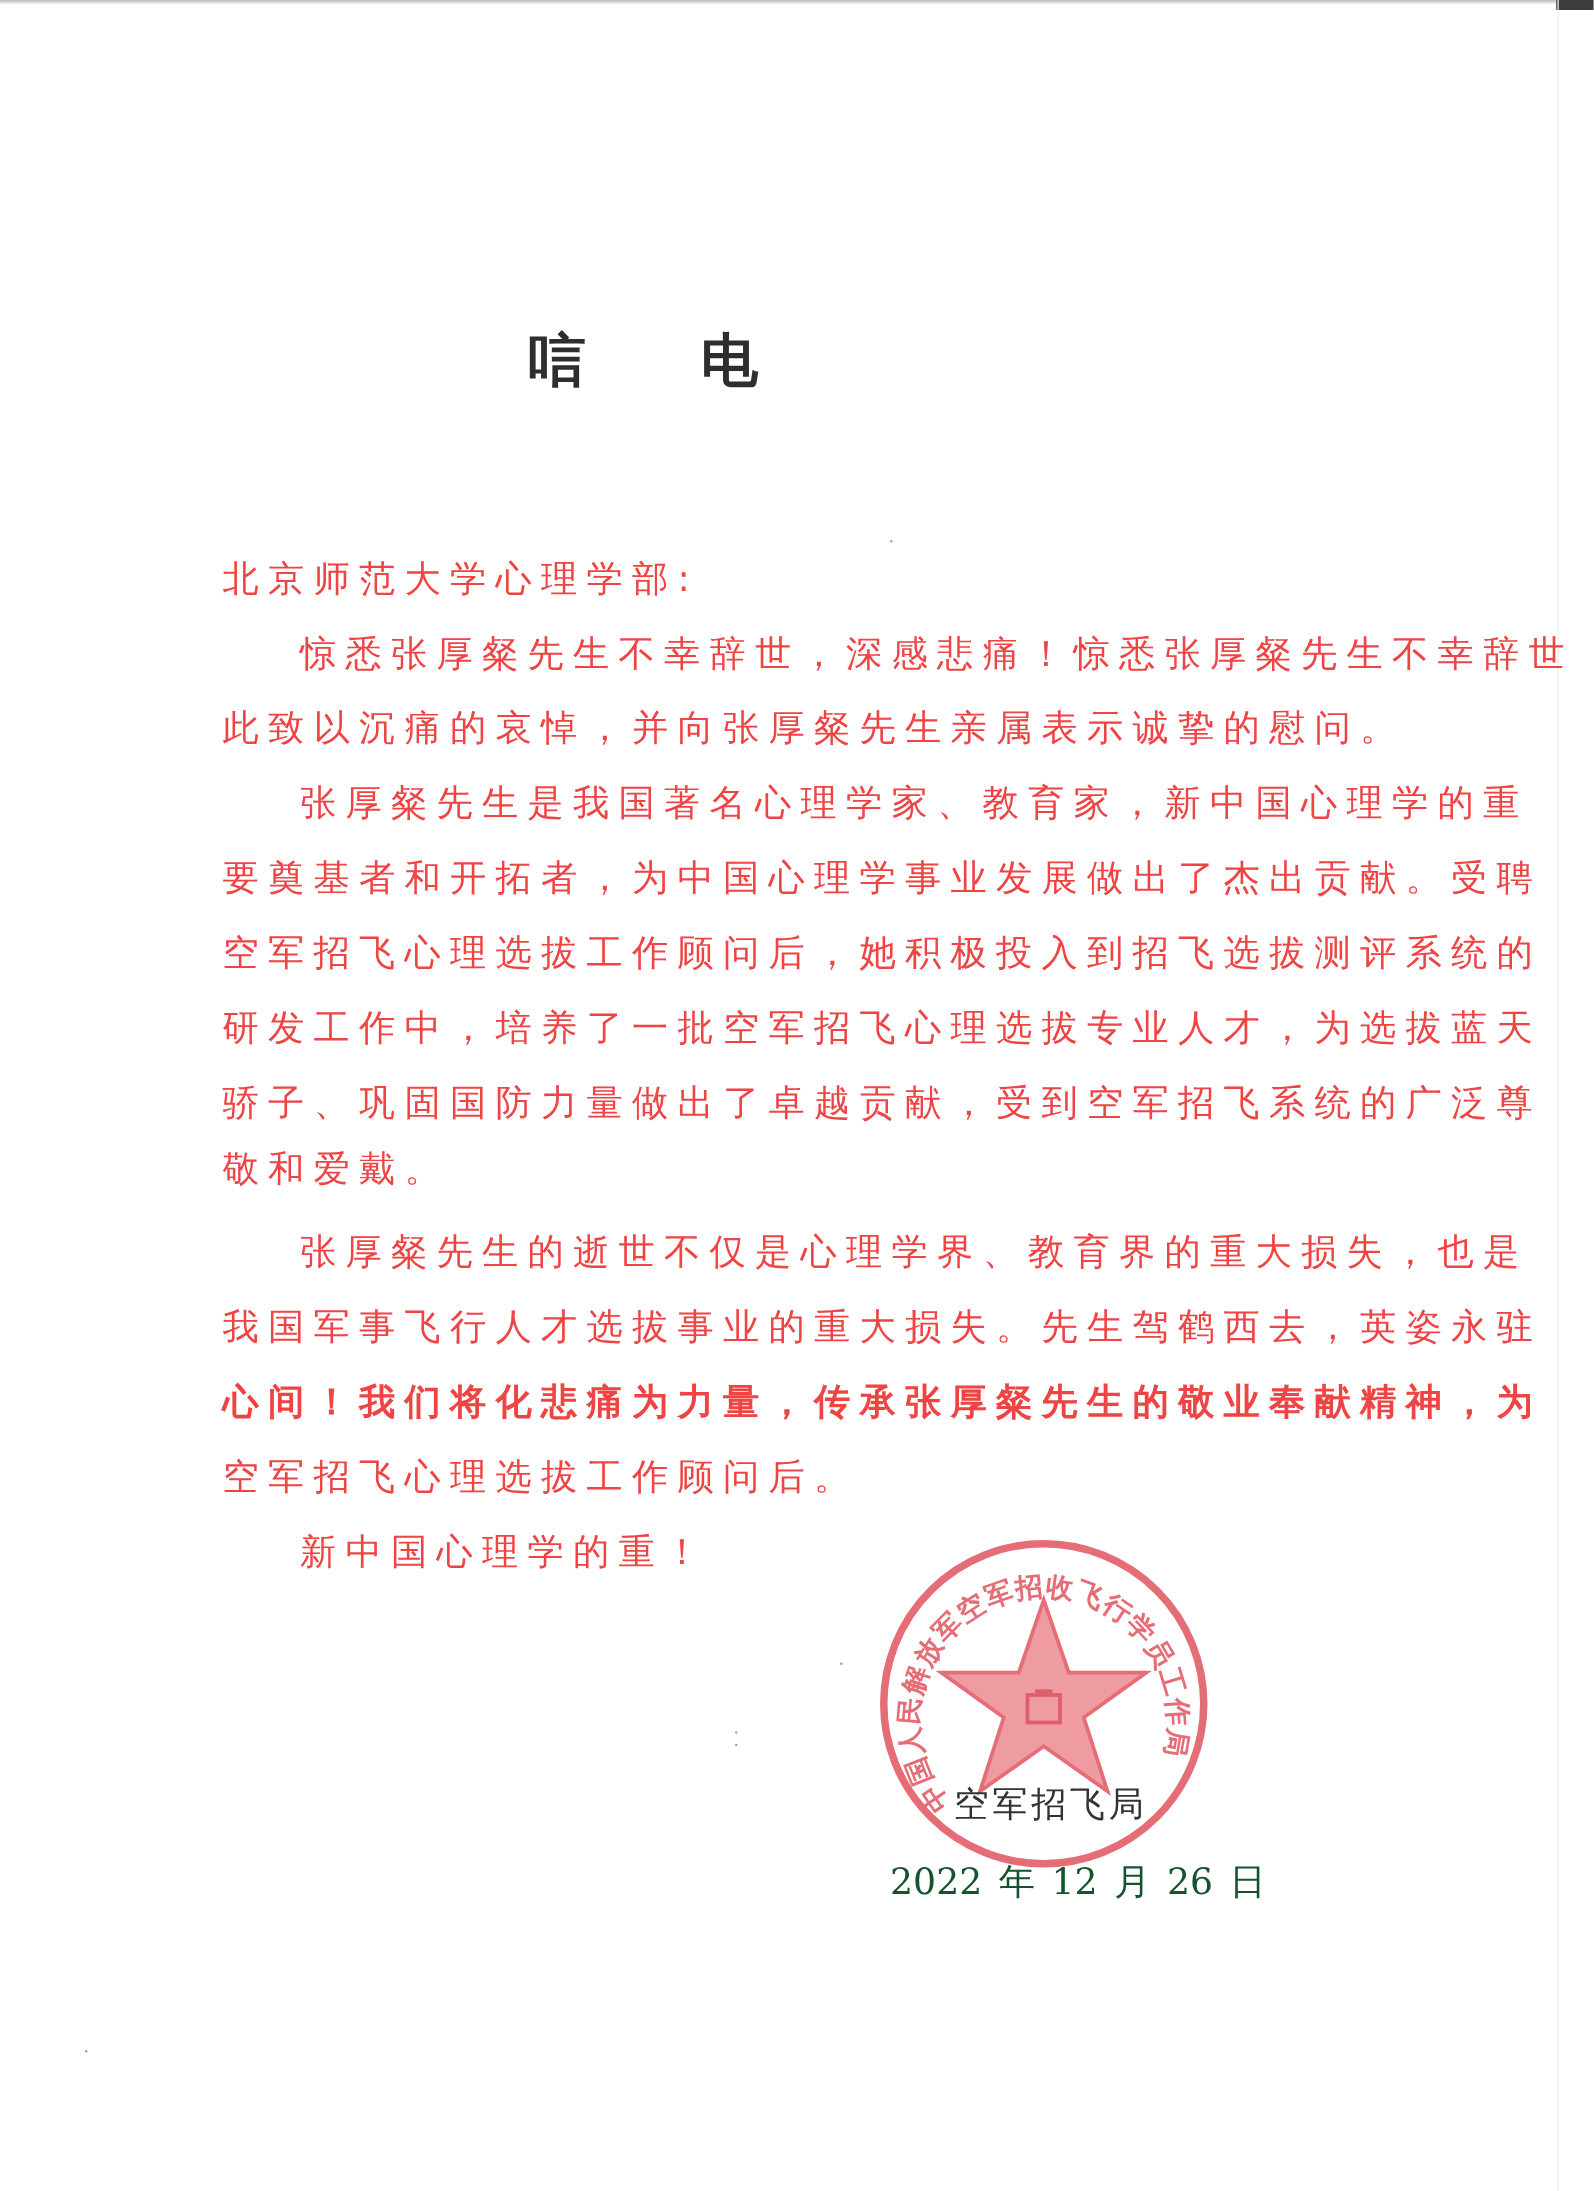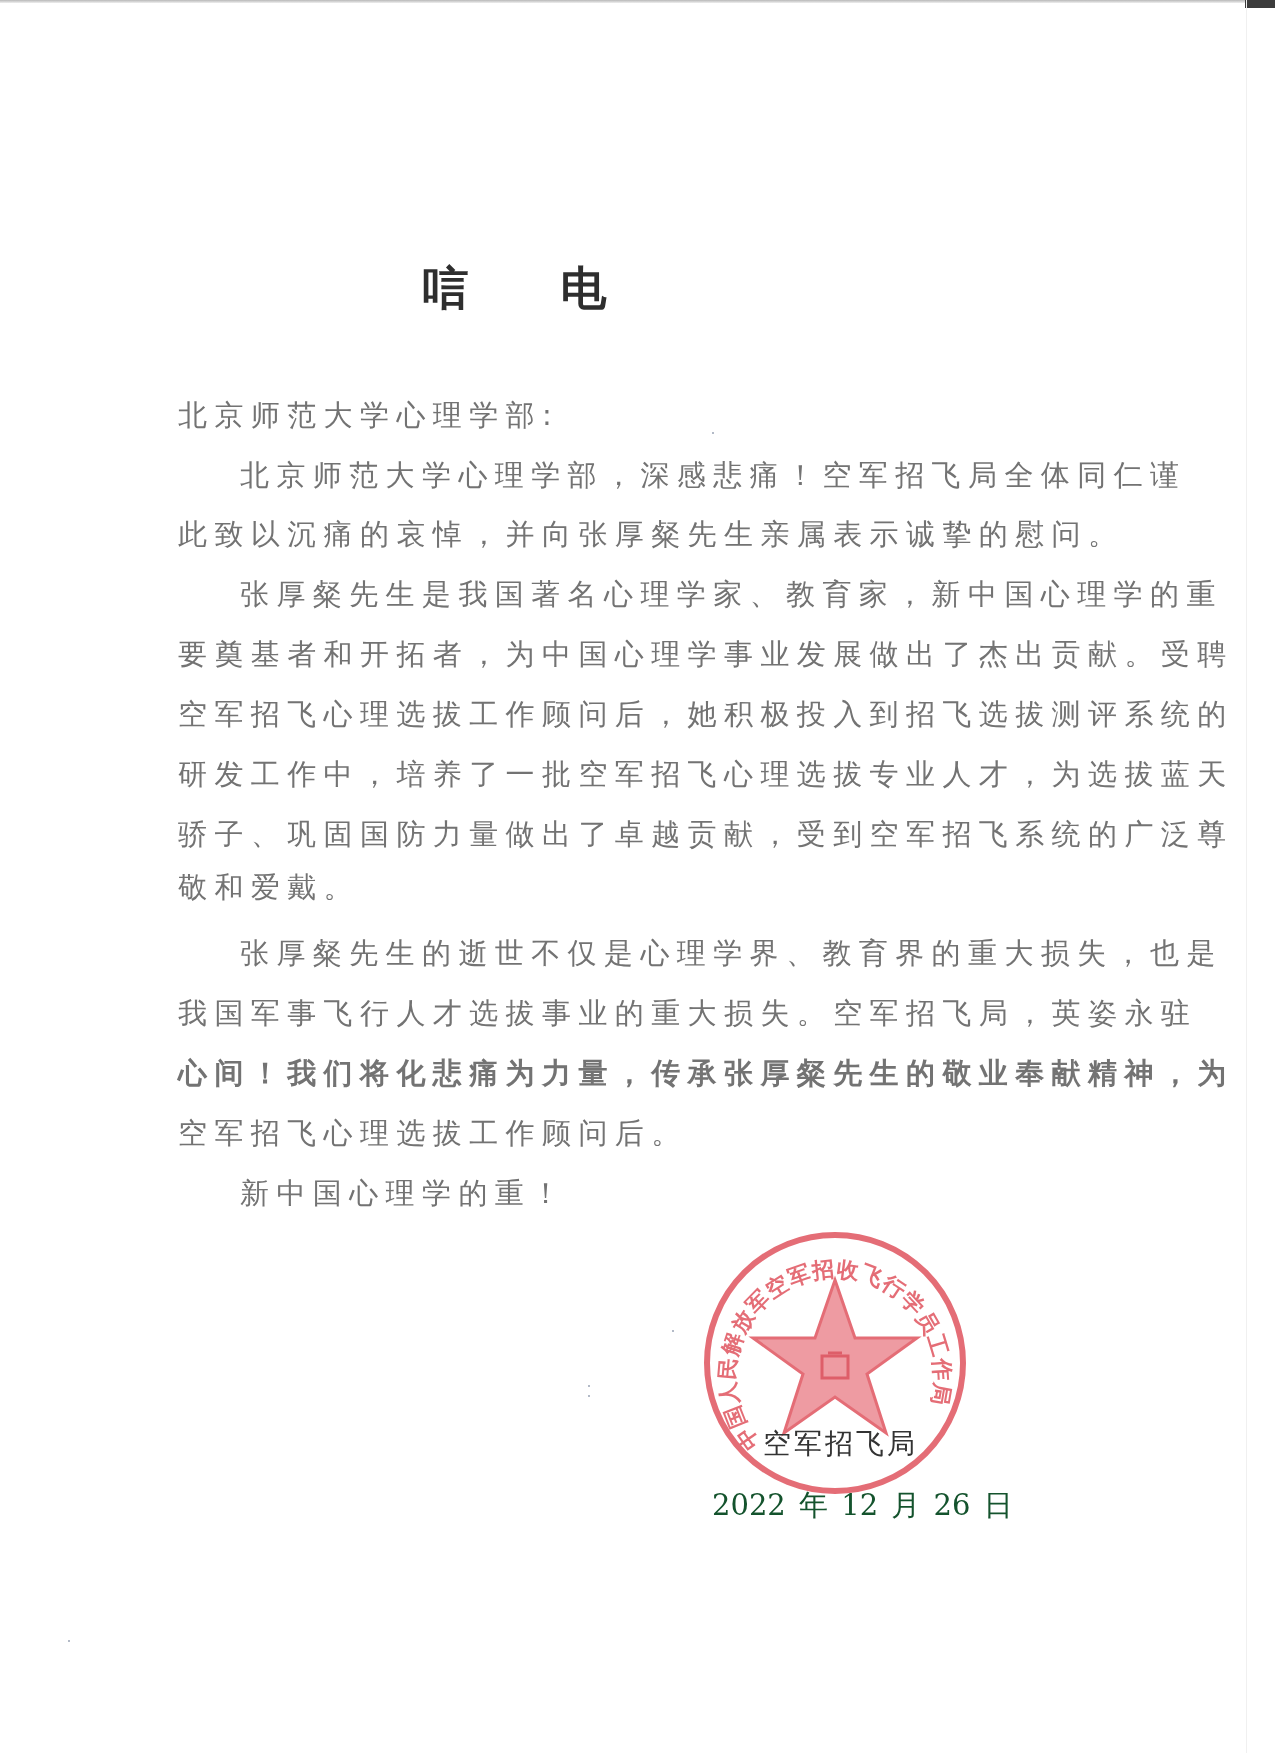--- a/index.html
+++ b/index.html
@@ -47,21 +47,22 @@
     }
     .title span { display: inline-block; }
     .title .gap { width: 92px; }
     .line {
       position: absolute;
       left: 178px;
       font-family: "DejaVu Sans", "Liberation Sans", sans-serif;
       font-size: 29px;
       letter-spacing: 7.4px;
       white-space: nowrap;
-      color: #737373;
+      color: #ef4444;
+      margin-top: 48px;
     }
     .indent { left: 240px; }
     .signature {
       position: absolute;
       left: 763px;
       top: 1425px;
       font-family: "DejaVu Sans", "Liberation Sans", sans-serif;
       font-size: 28px;
       letter-spacing: 3px;
       color: #333;
@@ -99,32 +100,32 @@
 <div class="scan-top-edge"></div>
 <div class="scan-corner"></div>
 <div class="scan-right-edge"></div>
 
 <div class="title">
   <span>唁</span><span class="gap"></span><span>电</span>
 </div>
 
 <div class="line" style="top:396px;">北京师范大学心理学部:</div>
 
-<div class="line indent" style="top:456px;">北京师范大学心理学部，深感悲痛！空军招飞局全体同仁谨</div>
+<div class="line indent" style="top:456px;">惊悉张厚粲先生不幸辞世，深感悲痛！惊悉张厚粲先生不幸辞世</div>
 <div class="line" style="top:515px;">此致以沉痛的哀悼，并向张厚粲先生亲属表示诚挚的慰问。</div>
 
 <div class="line indent" style="top:575px;">张厚粲先生是我国著名心理学家、教育家，新中国心理学的重</div>
 <div class="line" style="top:635px;">要奠基者和开拓者，为中国心理学事业发展做出了杰出贡献。受聘</div>
 <div class="line" style="top:695px;">空军招飞心理选拔工作顾问后，她积极投入到招飞选拔测评系统的</div>
 <div class="line" style="top:755px;">研发工作中，培养了一批空军招飞心理选拔专业人才，为选拔蓝天</div>
 <div class="line" style="top:815px;">骄子、巩固国防力量做出了卓越贡献，受到空军招飞系统的广泛尊</div>
 <div class="line" style="top:868px;">敬和爱戴。</div>
 
 <div class="line indent" style="top:934px;">张厚粲先生的逝世不仅是心理学界、教育界的重大损失，也是</div>
-<div class="line" style="top:994px;">我国军事飞行人才选拔事业的重大损失。空军招飞局，英姿永驻</div>
+<div class="line" style="top:994px;">我国军事飞行人才选拔事业的重大损失。先生驾鹤西去，英姿永驻</div>
 <div class="line" style="top:1054px;font-weight:bold;">心间！我们将化悲痛为力量，传承张厚粲先生的敬业奉献精神，为</div>
 <div class="line" style="top:1114px;">空军招飞心理选拔工作顾问后。</div>
 
 <div class="line indent" style="top:1174px;">新中国心理学的重！</div>
 
 <svg class="seal" viewBox="0 0 270 270">
   <defs>
     <path id="sealArc" d="M 60 215 A 100 100 0 1 1 210 215" fill="none"></path>
   </defs>
   <circle cx="135" cy="135" r="128" fill="none" stroke="#e0545f" stroke-width="6"></circle>

